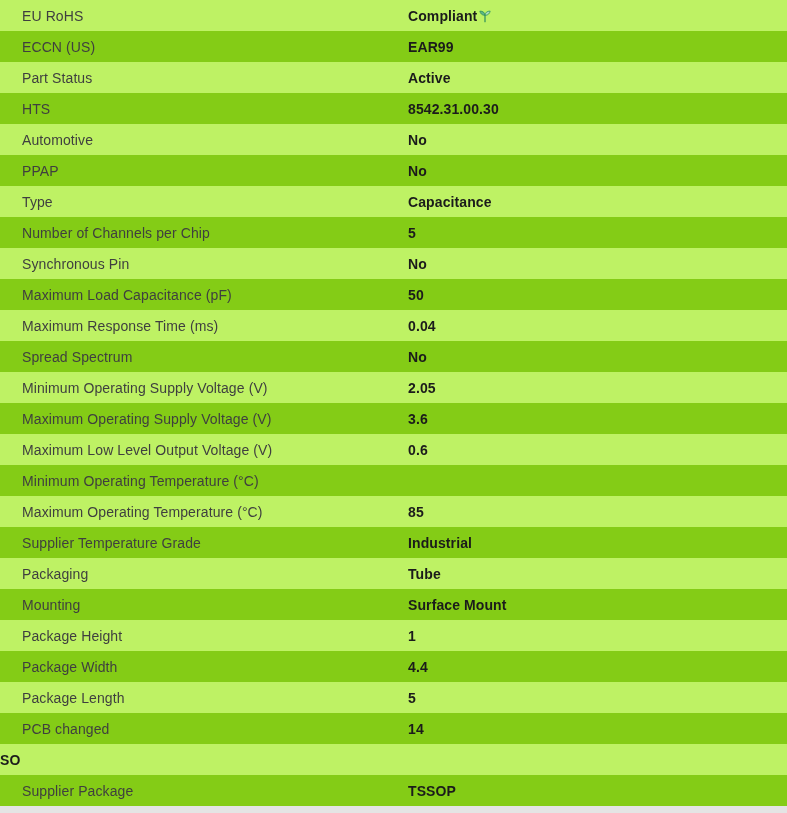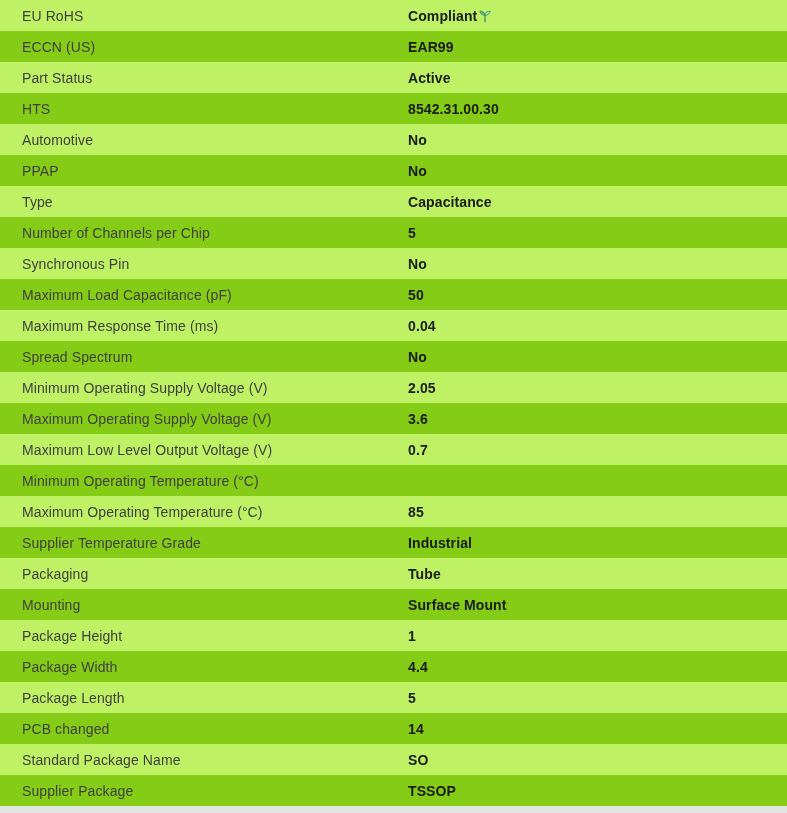--- a/index.html
+++ b/index.html
@@ -179,21 +179,21 @@
     <div class="label">Maximum Operating Supply Voltage (V)</div>
     <div class="value-cell">
       <span class="value">3.6</span>
 
     </div>
   </div>
 
   <div class="row alt">
     <div class="label">Maximum Low Level Output Voltage (V)</div>
     <div class="value-cell">
-      <span class="value">0.7</span>
+      <span class="value">0.6</span>
 
     </div>
   </div>
 
   <div class="row">
     <div class="label">Minimum Operating Temperature (°C)</div>
   </div>
 
   <div class="row alt">
     <div class="label">Maximum Operating Temperature (°C)</div>
@@ -253,21 +253,20 @@
 
   <div class="row">
     <div class="label">PCB changed</div>
     <div class="value-cell">
       <span class="value">14</span>
 
     </div>
   </div>
 
   <div class="row alt">
-    <div class="label">Standard Package Name</div>
     <div class="value-cell">
       <span class="value">SO</span>
 
     </div>
   </div>
 
   <div class="row">
     <div class="label">Supplier Package</div>
     <div class="value-cell">
       <span class="value">TSSOP</span>

